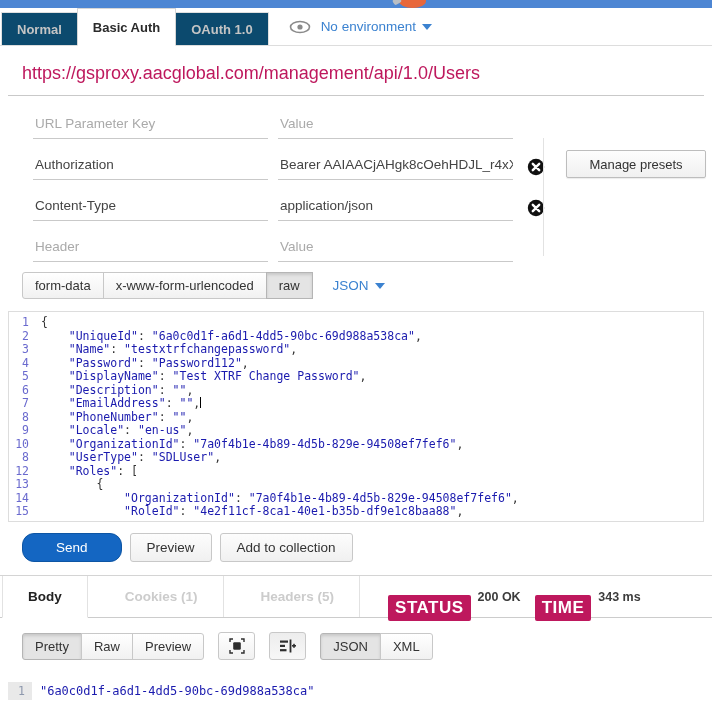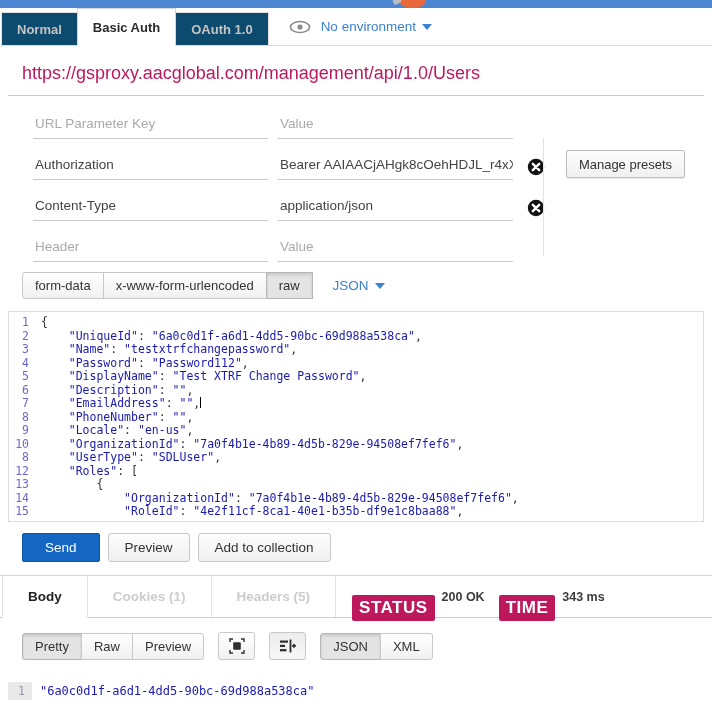--- a/index.html
+++ b/index.html
@@ -32,21 +32,21 @@
   .url-inner { border-bottom:1px solid #c9c9c9; padding:2px 0 11px 14px; font-size:18px; color:#be185d; }
 
   
   .params { position:relative; padding:16px 0 14px 33px; height:172px; }
   .prow { display:flex; align-items:center; margin-bottom:13px; height:28px; }
   .field { width:235px; border-bottom:1px solid #c9c9c9; padding:3px 2px 7px 2px; font-size:13.5px;
     color:#444; white-space:nowrap; overflow:hidden; margin-right:10px; }
   .field.ph { color:#aaa; }
   .xbtn { width:18px; height:18px; margin-left:4px; cursor:pointer; flex:0 0 auto; }
   .vdivider { position:absolute; left:543px; top:42px; height:118px; width:1px; background:#e2e2e2; }
-  .manage-btn { position:absolute; left:566px; top:54px; width:119px; height:28px;
+  .manage-btn { position:absolute; left:566px; top:54px; width:140px; height:28px;
     background:linear-gradient(#fdfdfd,#f0f0f0); border:1px solid #bdbdbd; border-radius:2px;
     font-size:13px; color:#333; font-family:"Liberation Sans",sans-serif; cursor:pointer;
     box-shadow:0 1px 1px rgba(0,0,0,.08); }
 
   
   .bodytype { display:flex; align-items:center; padding:4px 0 12px 22px; }
   .btn { background:linear-gradient(#ffffff,#f1f1f1); border:1px solid #c8c8c8; color:#333;
     font-size:13px; padding:5px 12px; cursor:pointer; font-family:"Liberation Sans",sans-serif; margin-left:-1px; }
   .btn:first-child { margin-left:0; border-radius:3px 0 0 3px; }
   .btn:last-child { border-radius:0 3px 3px 0; }
@@ -58,28 +58,28 @@
     font-family:"DejaVu Sans Mono","Liberation Mono",monospace; font-size:11.5px; line-height:13.5px; background:#fff; }
   .cm-line { display:flex; }
   .ln { width:32px; min-width:32px; text-align:right; padding-right:12px; color:#6a6ace; }
   .code { white-space:pre; color:#333; }
   .str { color:#1a1aae; }
   .cursor { display:inline-block; width:1px; height:11px; background:#000; vertical-align:-1px; }
 
   
   .send-row { display:flex; align-items:center; padding:11px 0 0 22px; }
   .send-btn { background:#1466c2; border:1px solid #0d55a4; color:#fff; font-size:13.5px;
-    padding:6px 22px; border-radius:2px; cursor:pointer; font-family:"Liberation Sans",sans-serif; }
+    padding:6px 33px; border-radius:12px; cursor:pointer; font-family:"Liberation Sans",sans-serif; }
   .gray-btn { background:linear-gradient(#fdfdfd,#f0f0f0); border:1px solid #c8c8c8; color:#333;
     font-size:13.5px; padding:6px 16px; border-radius:3px; margin-left:8px; cursor:pointer;
     font-family:"Liberation Sans",sans-serif; }
 
   
   .resp-tabs { margin-top:13px; border-top:1px solid #d4d4d4; border-bottom:1px solid #ccc;
-    height:43px; display:flex; align-items:stretch; padding-left:2px; }
+    height:43px; display:flex; align-items:stretch; padding-left:2px;gap:12px; }
   .resp-tab { display:flex; align-items:center; padding:0 25px; font-size:13.5px; font-weight:bold;
     color:#ccc; border-right:1px solid #e2e2e2; cursor:pointer; }
   .resp-tab:first-child { border-left:1px solid #e2e2e2; }
   .resp-tab.active { color:#222; background:#fff; margin-bottom:-1px; border-bottom:1px solid #fff; }
   .statusbox { display:flex; align-items:center; margin-left:16px; }
   .badge { background:#be185d; color:#fff; font-size:17px; font-weight:bold; letter-spacing:.5px;
     padding:3px 7px; border-radius:2px;margin-top:23px; }
   .stat-val { font-size:12.5px; font-weight:bold; color:#3c3c3c; margin:0 14px 0 7px; }
 
   

